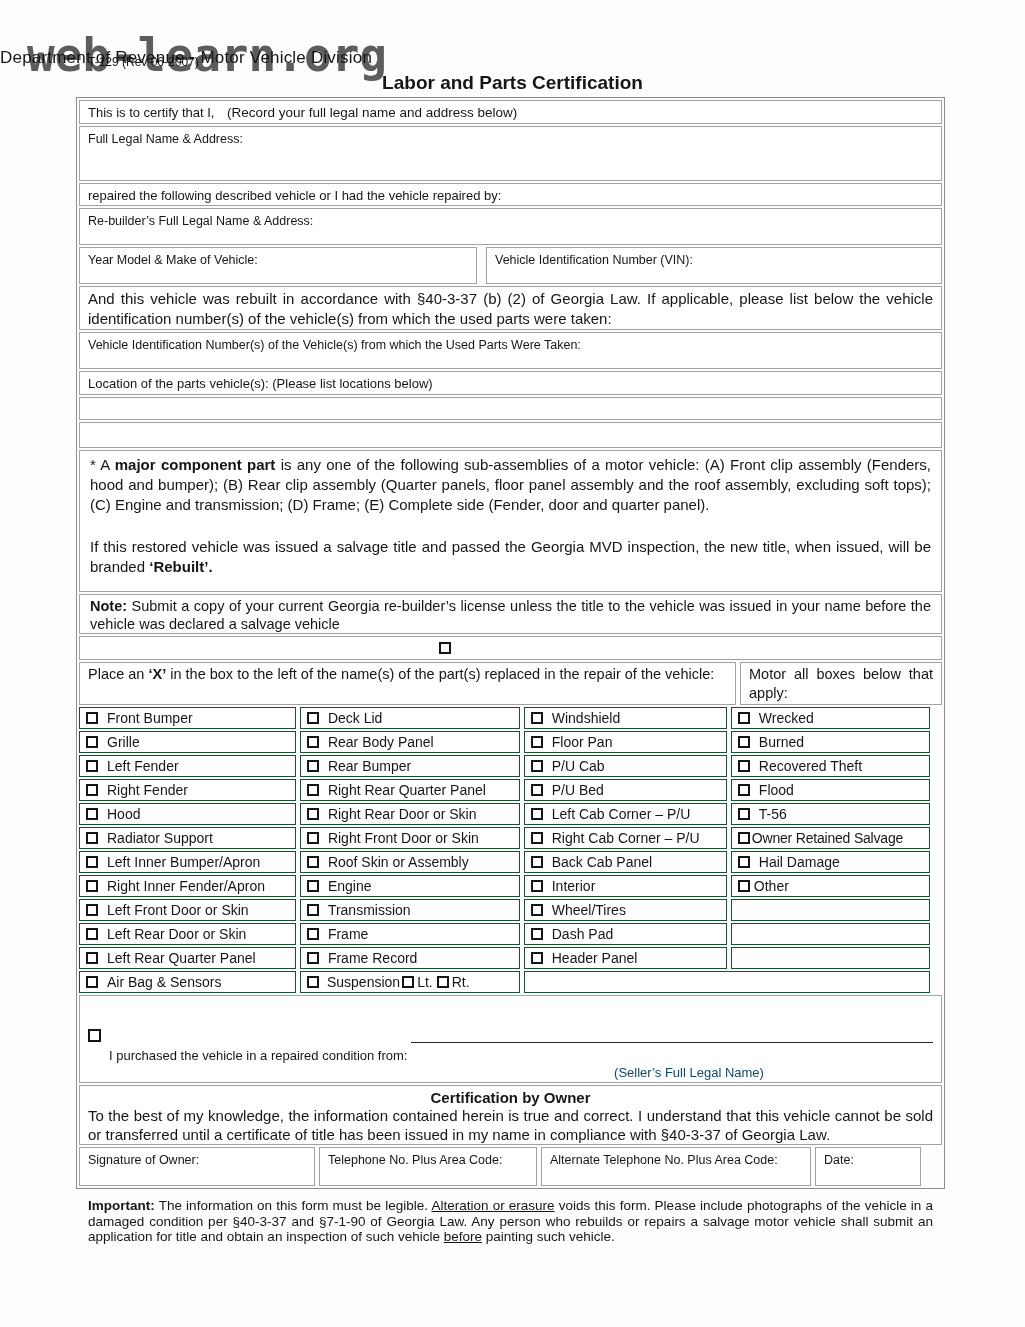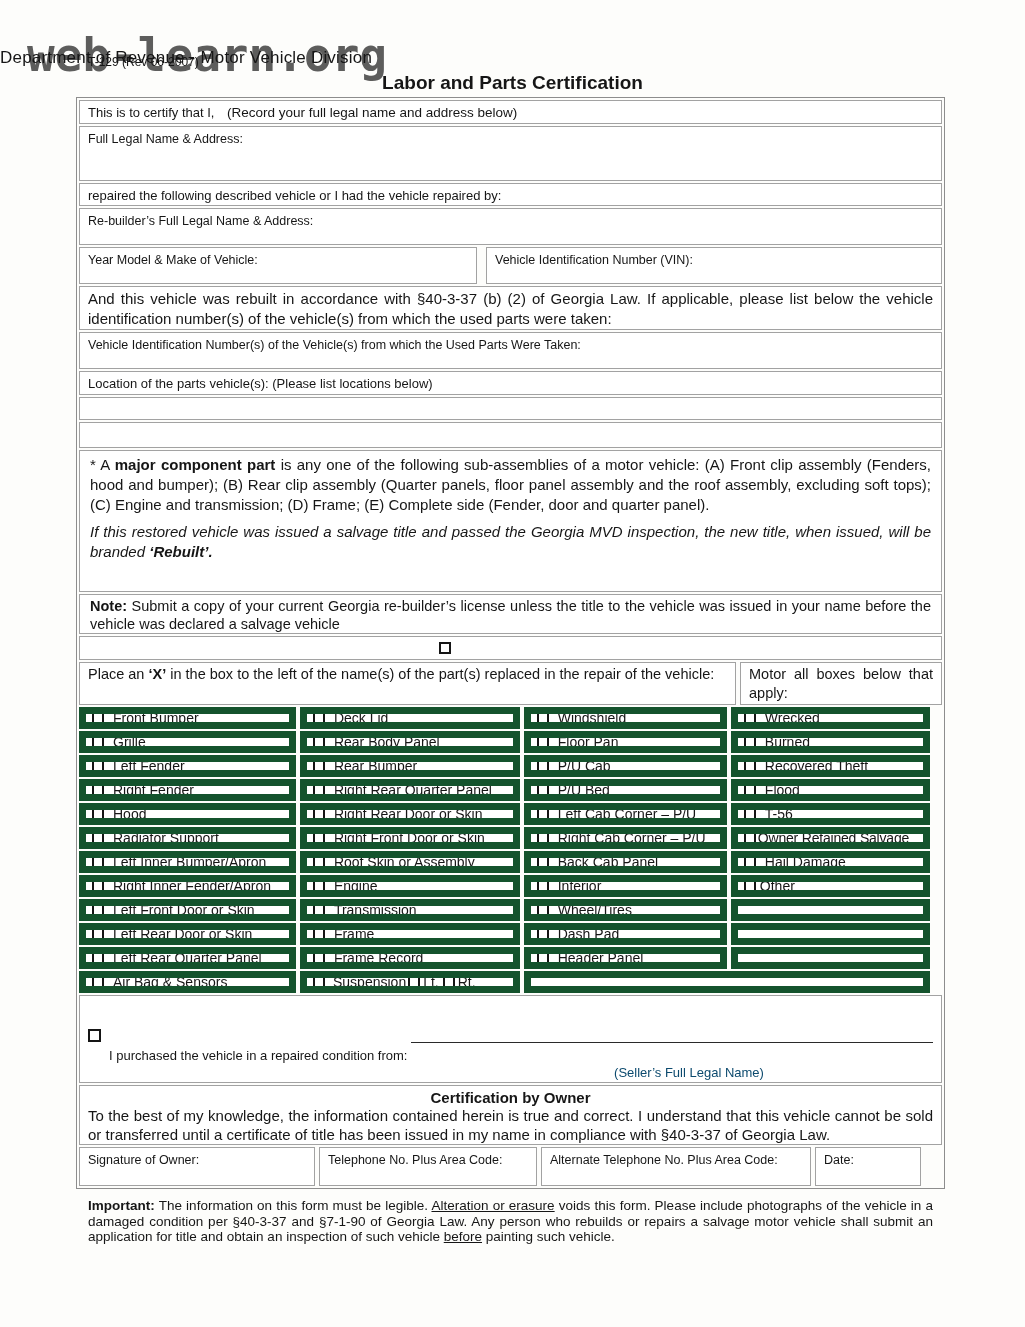--- a/index.html
+++ b/index.html
@@ -47,25 +47,25 @@
   .note-text{ font-size:14.5px; line-height:18px; }
   .noparts{ display:flex; align-items:center; }
   .cb{
     width:12px; height:12px; border:2px solid #151515; background:#fff;
     display:inline-block; flex:none;
   }
   .cb-lg{ width:13px; height:13px; }
   
   .grow{ display:flex; margin-bottom:2px; }
   .gcell{
-    border:7px solid #14532d; background:#fff; height:22px;
+    border:1px solid #14532d; background:#fff; height:22px;
     display:flex; align-items:center; padding:0 6px; margin-right:4px;
     overflow:hidden;
   }
-  .gcell:last-child{ margin-right:12px;text-decoration:underline; }
+  .gcell:last-child{ margin-right:12px; }
   .c1{ width:220px; } .c2{ width:223px; } .c3{ width:206px; }
   .c4{ width:202px; } .cmerge{ width:412px; }
   .gl{ font-size:14px; margin-left:9px; white-space:nowrap; }
   .gl2{ font-size:14px; margin-left:3px; margin-right:4px; white-space:nowrap; }
   .ghead{ margin-bottom:2px; }
   .ghcell{
     border:1px solid #a2a2a2; background:#fff; height:43px;
     padding:2px 8px; margin-right:4px; overflow:hidden;
   }
   .ghcell:last-child{ margin-right:0; }
@@ -87,21 +87,21 @@
   .sigrow .box{ margin-bottom:0; margin-right:4px; }
   .sigrow .box:last-child{ margin-right:0; }
   .w236{ width:236px; } .w218{ width:218px; } .w270{ width:270px; } .w127{ width:106px; }
   
   .important{
     position:absolute; left:88px; top:1198px; width:845px; z-index:2;
     font-size:13.5px; line-height:15.5px; text-align:justify;
   }
   .bold{ font-weight:bold; }
   .uline{ text-decoration:underline; }
-  .mt14{ margin-top:7px;font-style:italic; }
+  .mt14{ margin-top:22px; }
 </style>
 </head>
 <body>
 
 <div class="watermark">web-learn.org</div>
 
 <div class="hdr">
   <div class="hdr-line1">
     <span class="form-no">T-129 (Rev 06-2007)</span>
     <span class="agency">Department of Revenue - Motor Vehicle Division</span>

